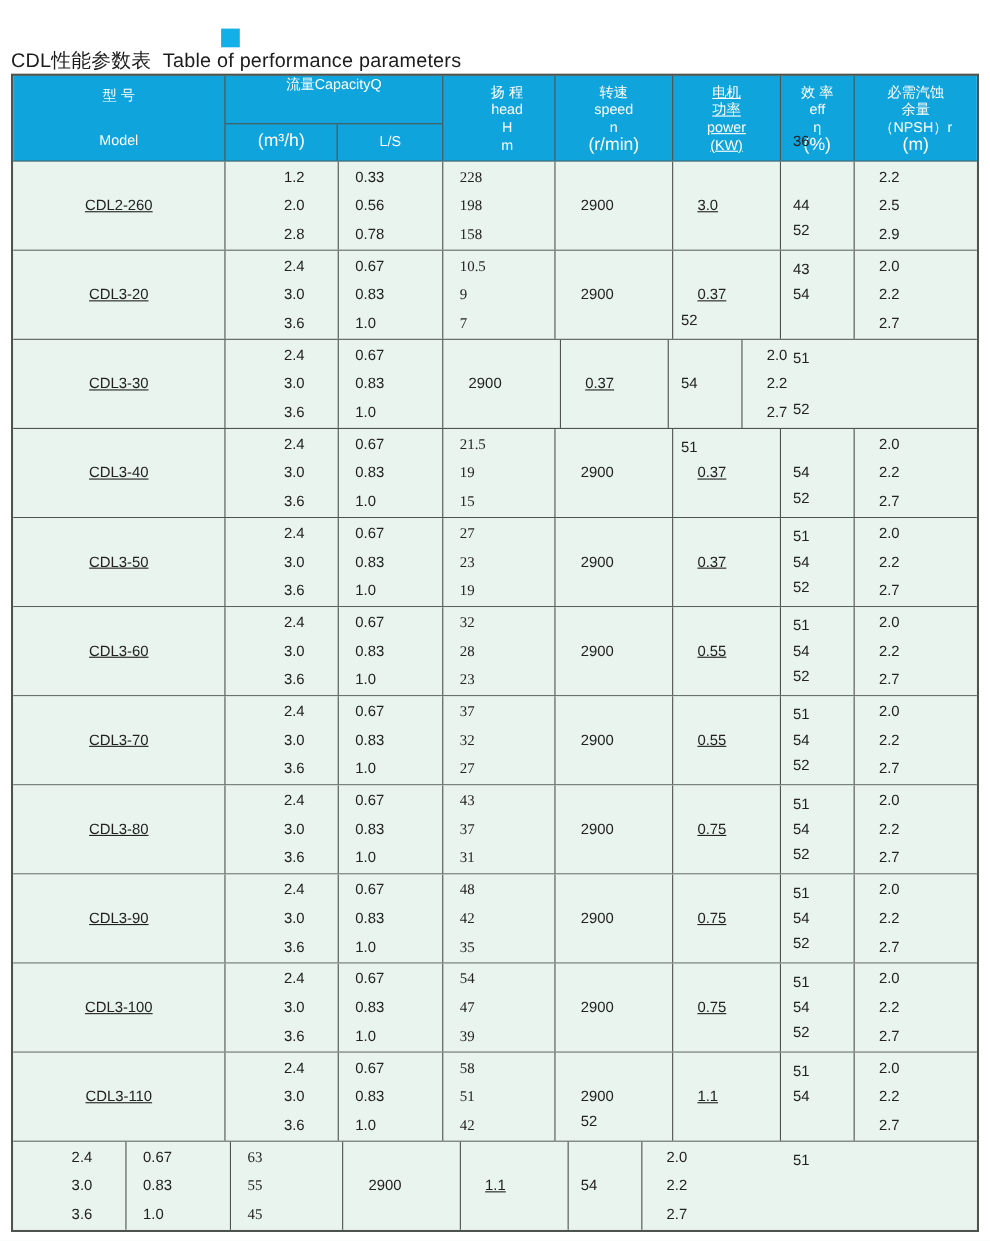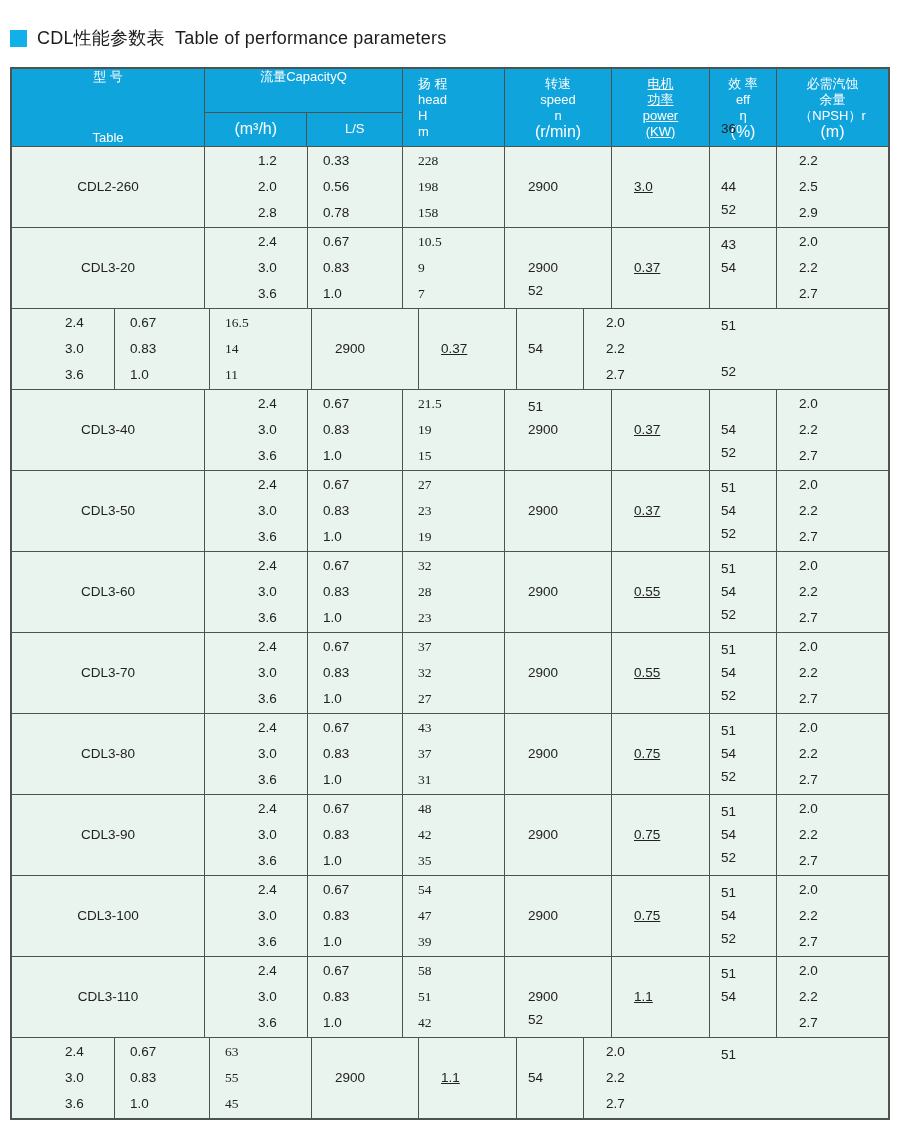--- a/index.html
+++ b/index.html
@@ -9,21 +9,21 @@
     --line:#4d534e;
     --ink:#222222;
   }
   html,body{margin:0;padding:0;}
   body{
     width:900px;height:1128px;position:relative;background:#ffffff;
     font-family:"Liberation Sans","DejaVu Sans",sans-serif;color:var(--ink);
     overflow:hidden;
   }
   
-  .title-row{position:absolute;left:10px;top:26px;display:flex;align-items:center;}
+  .title-row{position:absolute;left:10px;top:26px;display:flex;align-items:center;flex-direction:column;}
   .title-square{width:17px;height:17px;background:var(--accent);margin-right:10px;flex:0 0 auto;}
   .title-text{font-size:18px;color:#1c1c1c;letter-spacing:0.2px;white-space:pre;}
   
   .perf-table{
     position:absolute;left:10px;top:67px;width:880px;
     border:2px solid var(--line);background:var(--mint);box-sizing:border-box;
   }
   .cell,.hcell{box-sizing:border-box;}
   .c-model{width:193px;}
   .c-m3h{width:103px;align-items:center;}
@@ -33,35 +33,35 @@
   .c-power{width:98px;text-decoration:underline;}
   .c-eff{width:67px;}
   .c-npsh{width:111px;flex:1 1 auto;}
   
   .thead{display:flex;background:var(--blue);color:#ffffff;height:77px;border-bottom:1.5px solid var(--line);}
   .hcell{border-right:1.5px solid var(--line);display:flex;flex-direction:column;justify-content:center;
          text-align:center;font-size:13px;line-height:16px;}
   .hcell:last-child{border-right:none;}
   .hcell .hl{display:block;}
   .hcell .hl-sm{font-size:16px;}
-  .h-model{gap:25px;justify-content:space-between;}
+  .h-model{gap:25px;}
   .h-capacity{padding:0;justify-content:flex-start;}
   .cap-top{height:43.5px;border-bottom:1.5px solid var(--line);display:flex;justify-content:center;box-sizing:border-box;}
   .cap-bottom{flex:1;display:flex;}
   .cap-sub{display:flex;align-items:center;justify-content:center;box-sizing:border-box;}
   .cap-sub.c-m3h{border-right:1.5px solid var(--line);}
-  .h-head{text-align:left;padding-left:15px;}
+  .h-head{text-align:center;padding-left:15px;}
   
   .grp{display:flex;height:80px;border-bottom:1.5px solid var(--line);background:var(--mint);}
   .grp:last-child{border-bottom:none;}
   .cell{border-right:1.5px solid var(--line);display:flex;flex-direction:column;justify-content:center;
         font-size:13.5px;}
   .cell:last-child{border-right:none;}
   .cell .line{height:26px;line-height:26px;}
-  .cell-model{align-items:center;text-align:right;}
+  .cell-model{align-items:center;text-align:right;text-decoration:underline;}
   .cell-m3h{padding-left:23px;}
   .cell-ls{padding-left:15px;}
   .cell-head{padding-left:15px;font-family:Liberation Serif, serif;}
   .cell-speed{padding-left:23px;}
   .cell-power{padding-left:22px;}
   .cell-eff{padding-left:11px;gap:32px;}
   .cell-npsh{padding-left:22px;}
 </style>
 </head>
 <body>
@@ -69,21 +69,21 @@
 <div class="title-row">
   <span class="title-square"></span>
   <span class="title-text">CDL性能参数表  Table of performance parameters</span>
 </div>
 
 <div class="perf-table">
 
   <div class="thead">
     <div class="hcell h-model c-model">
       <span class="hl">型 号</span>
-      <span class="hl">Table</span>
+      <span class="hl">Model</span>
     </div>
     <div class="hcell h-capacity" style="width:198px">
       <div class="cap-top">
         <span class="hl">流量Capacity</span>
         <span class="hl">Q</span>
       </div>
       <div class="cap-bottom">
         <div class="cap-sub c-m3h hl-sm">(m³/h)</div>
         <div class="cap-sub c-ls">L/S</div>
       </div>
@@ -189,34 +189,32 @@
           <div class="line">51</div>
         </div>
     <div class="cell cell-npsh c-npsh">
           <div class="line">2.0</div>
           <div class="line">2.2</div>
           <div class="line">2.7</div>
         </div>
   </div>
 
   <div class="grp">
-    <div class="cell cell-m3h c-m3h">
-          <div class="line">2.4</div>
-          <div class="line">3.0</div>
-          <div class="line">3.6</div>
-        </div>
-    <div class="cell cell-ls c-ls">
-          <div class="line">0.67</div>
-          <div class="line">0.83</div>
-          <div class="line">1.0</div>
-        </div>
-    <div class="cell cell-head c-head">
-          <div class="line">16.5</div>
-          <div class="line">14</div>
-          <div class="line">11</div>
+    <div class="cell cell-model c-model">
+      <span class="line">CDL3-30</span>
+    </div>
+    <div class="cell cell-m3h c-m3h">
+          <div class="line">2.4</div>
+          <div class="line">3.0</div>
+          <div class="line">3.6</div>
+        </div>
+    <div class="cell cell-ls c-ls">
+          <div class="line">0.67</div>
+          <div class="line">0.83</div>
+          <div class="line">1.0</div>
         </div>
     <div class="cell cell-speed c-speed">
       <span class="line">2900</span>
     </div>
     <div class="cell cell-power c-power">
       <span class="line">0.37</span>
     </div>
     <div class="cell cell-eff c-eff">
           <div class="line">52</div>
           <div class="line">54</div>

